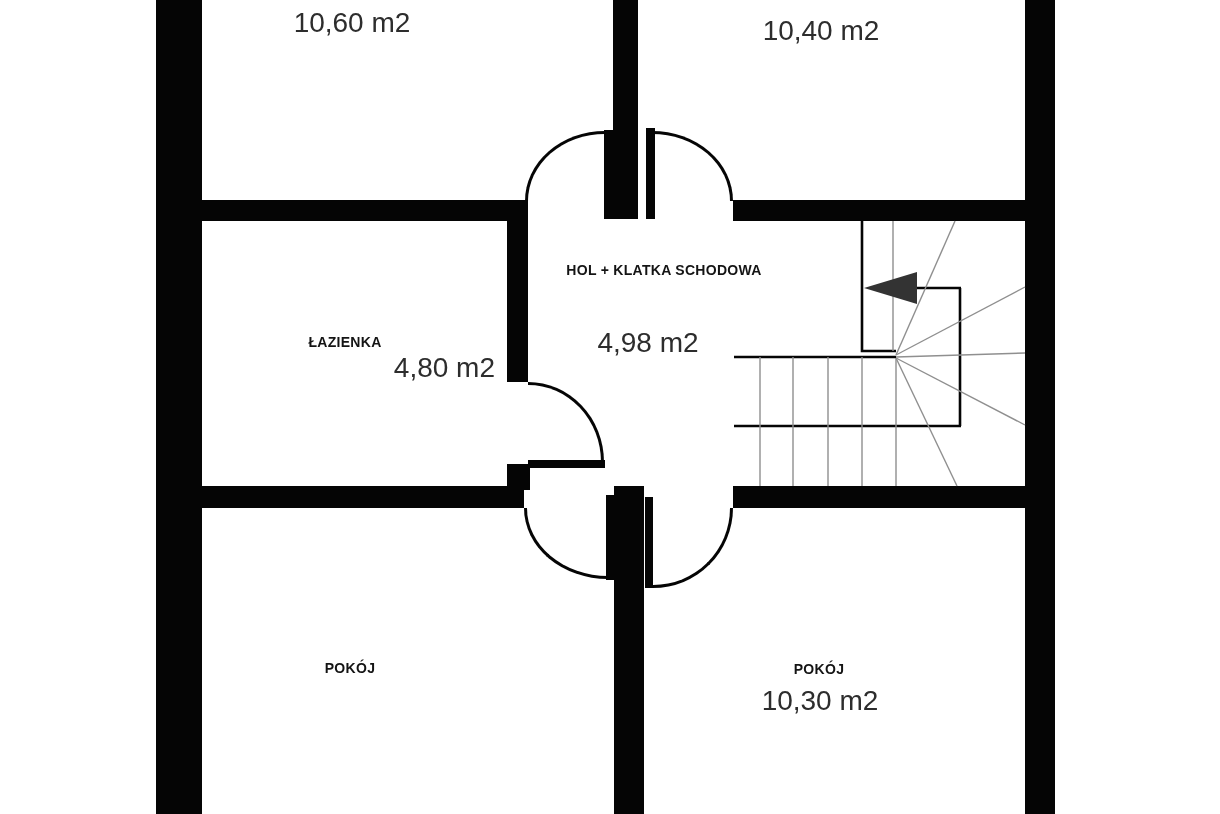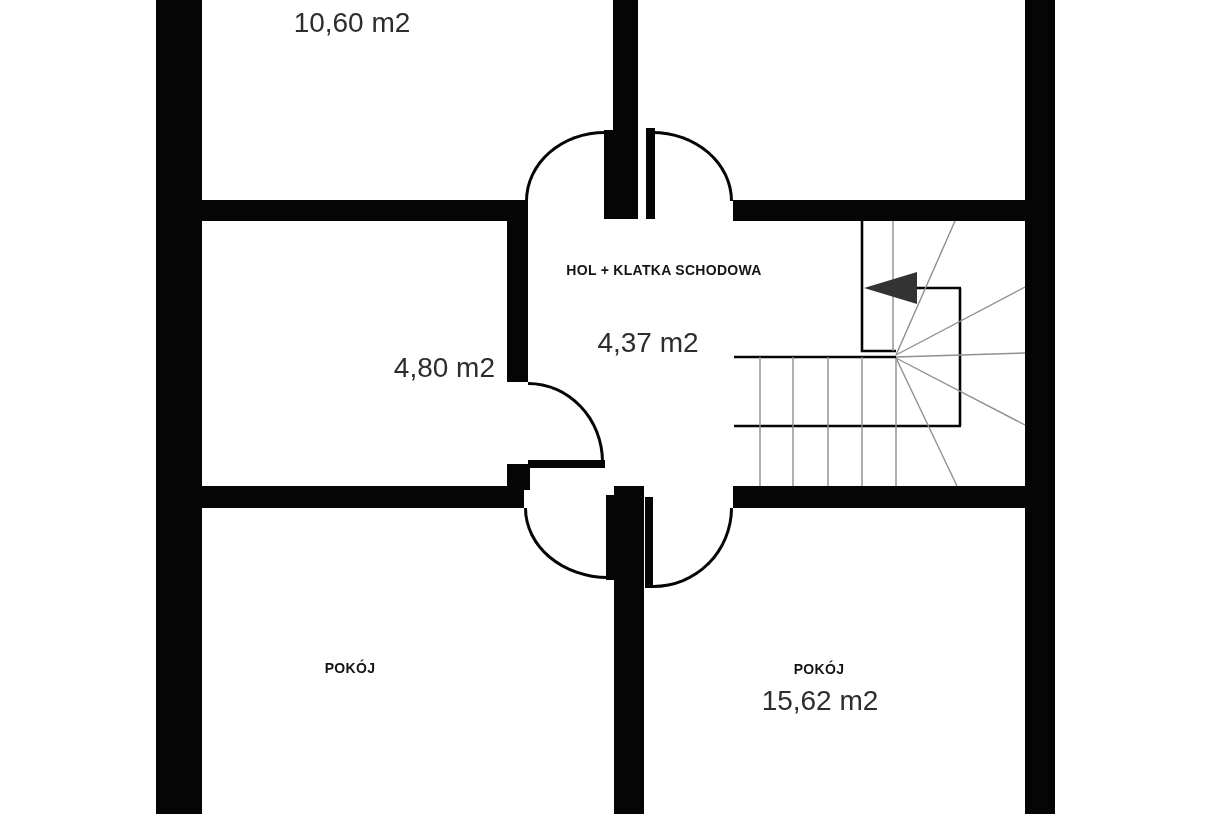--- a/index.html
+++ b/index.html
@@ -88,24 +88,26 @@
       <line class="g" x1="828" y1="357" x2="828" y2="486"></line>
       <line class="g" x1="862" y1="357" x2="862" y2="486"></line>
     </g>
     <polygon class="arrow" points="864,288 917,272 917,304"></polygon>
   </svg>
 
   <div class="room-name" style="left:202px;top:-22px;">POKÓJ</div>
   <div class="room-area" style="left:202px;top:8px;">10,60 m2</div>
 
   <div class="room-name" style="left:671px;top:-23px;">POKÓJ</div>
+  <div class="room-area" style="left:671px;top:16px;">10,40 m2</div>
 
+  <div class="room-name" style="left:195px;top:329px;">ŁAZIENKA</div>
   <div class="room-area" style="left:195px;top:353px;text-align:right;">4,80 m2</div>
 
   <div class="room-name" style="left:564px;top:254px;width:200px;line-height:32px;">HOL + KLATKA SCHODOWA</div>
-  <div class="room-area" style="left:498px;top:328px;">4,37 m2</div>
+  <div class="room-area" style="left:498px;top:328px;">4,98 m2</div>
 
   <div class="room-name" style="left:200px;top:655px;">POKÓJ</div>
 
   <div class="room-name" style="left:669px;top:656px;">POKÓJ</div>
-  <div class="room-area" style="left:670px;top:686px;">15,62 m2</div>
+  <div class="room-area" style="left:670px;top:686px;">10,30 m2</div>
 
 </div>
 
 </body></html>

